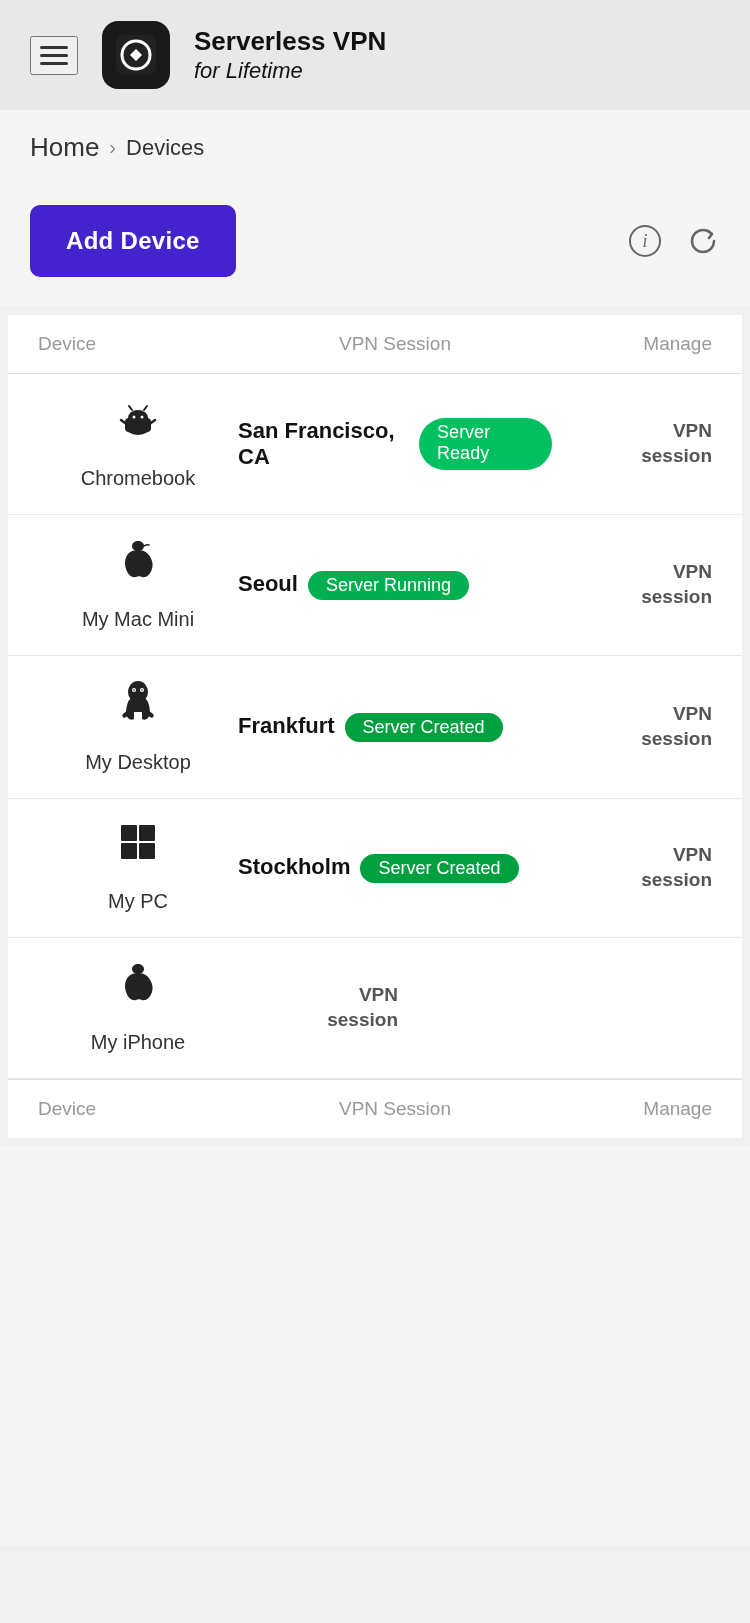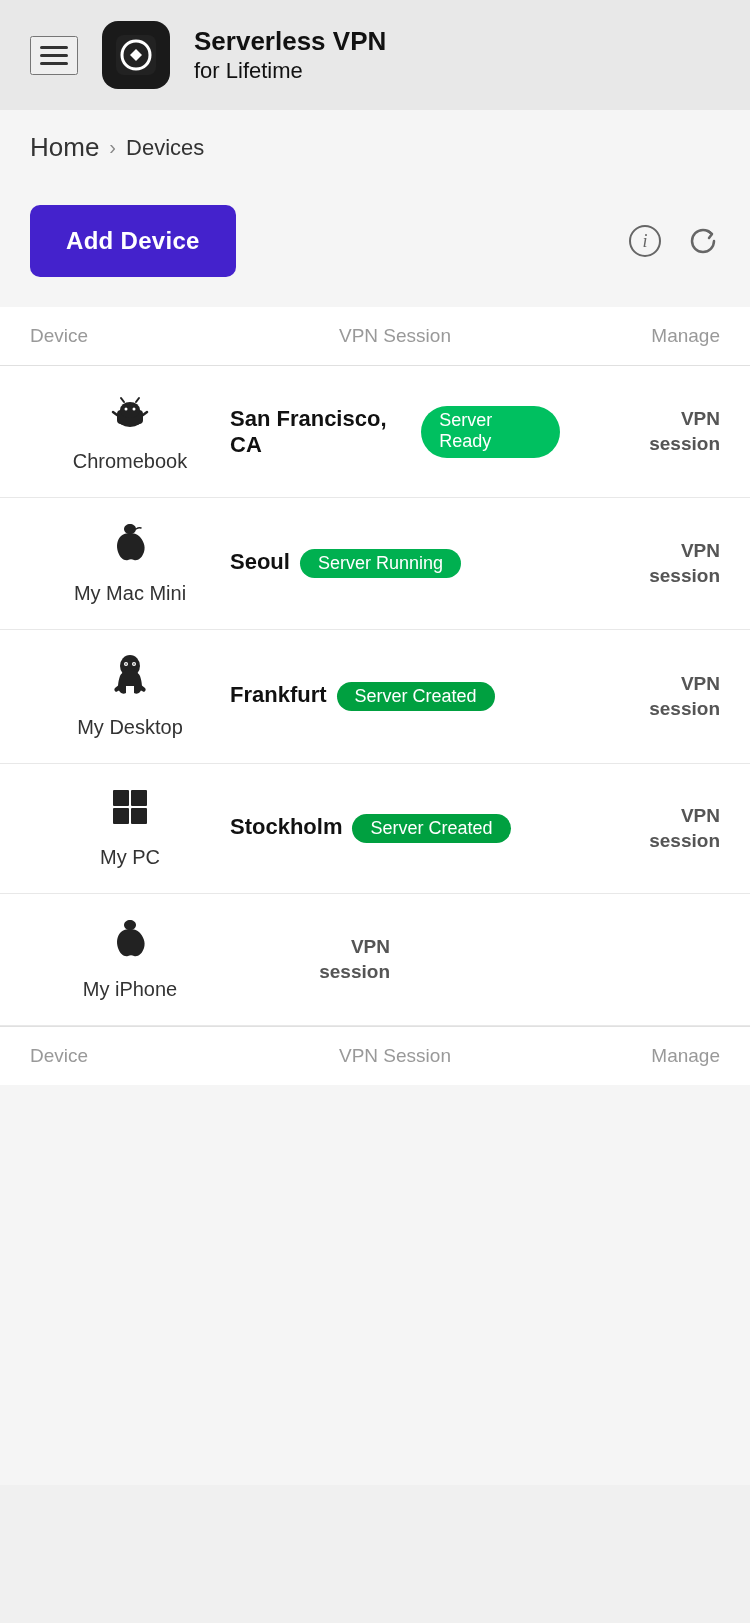--- a/index.html
+++ b/index.html
@@ -62,20 +62,21 @@
       font-size: 26px;
       font-weight: 700;
       color: #111;
       line-height: 1.2;
     }
 
     .header-subtitle {
       font-size: 22px;
       font-weight: 400;
       color: #111;
+      font-style: italic;
     }
 
     
     .breadcrumb {
       background: #f5f5f5;
       padding: 22px 30px;
       display: flex;
       align-items: center;
       gap: 10px;
     }
@@ -131,21 +132,21 @@
       font-size: 32px;
       color: #555;
       display: flex;
       align-items: center;
       justify-content: center;
     }
 
     
     .table-container {
       background: #1d4ed8;
-      margin: 0;
+      margin: 8px;
     }
 
     .table-header {
       display: flex;
       align-items: center;
       padding: 18px 30px;
       border-bottom: 1px solid #e0e0e0;
       background: #fff;
     }
 
@@ -178,21 +179,21 @@
       padding: 24px 30px;
       border-bottom: 1px solid #e8e8e8;
       background: #fff;
     }
 
     .device-cell {
       flex: 0 0 200px;
       display: flex;
       flex-direction: column;
       align-items: center;
-      gap: 14px;
+      gap: 23px;
     }
 
     .device-icon {
       font-size: 38px;
       line-height: 1;
     }
 
     .device-name {
       font-size: 20px;
       color: #333;

